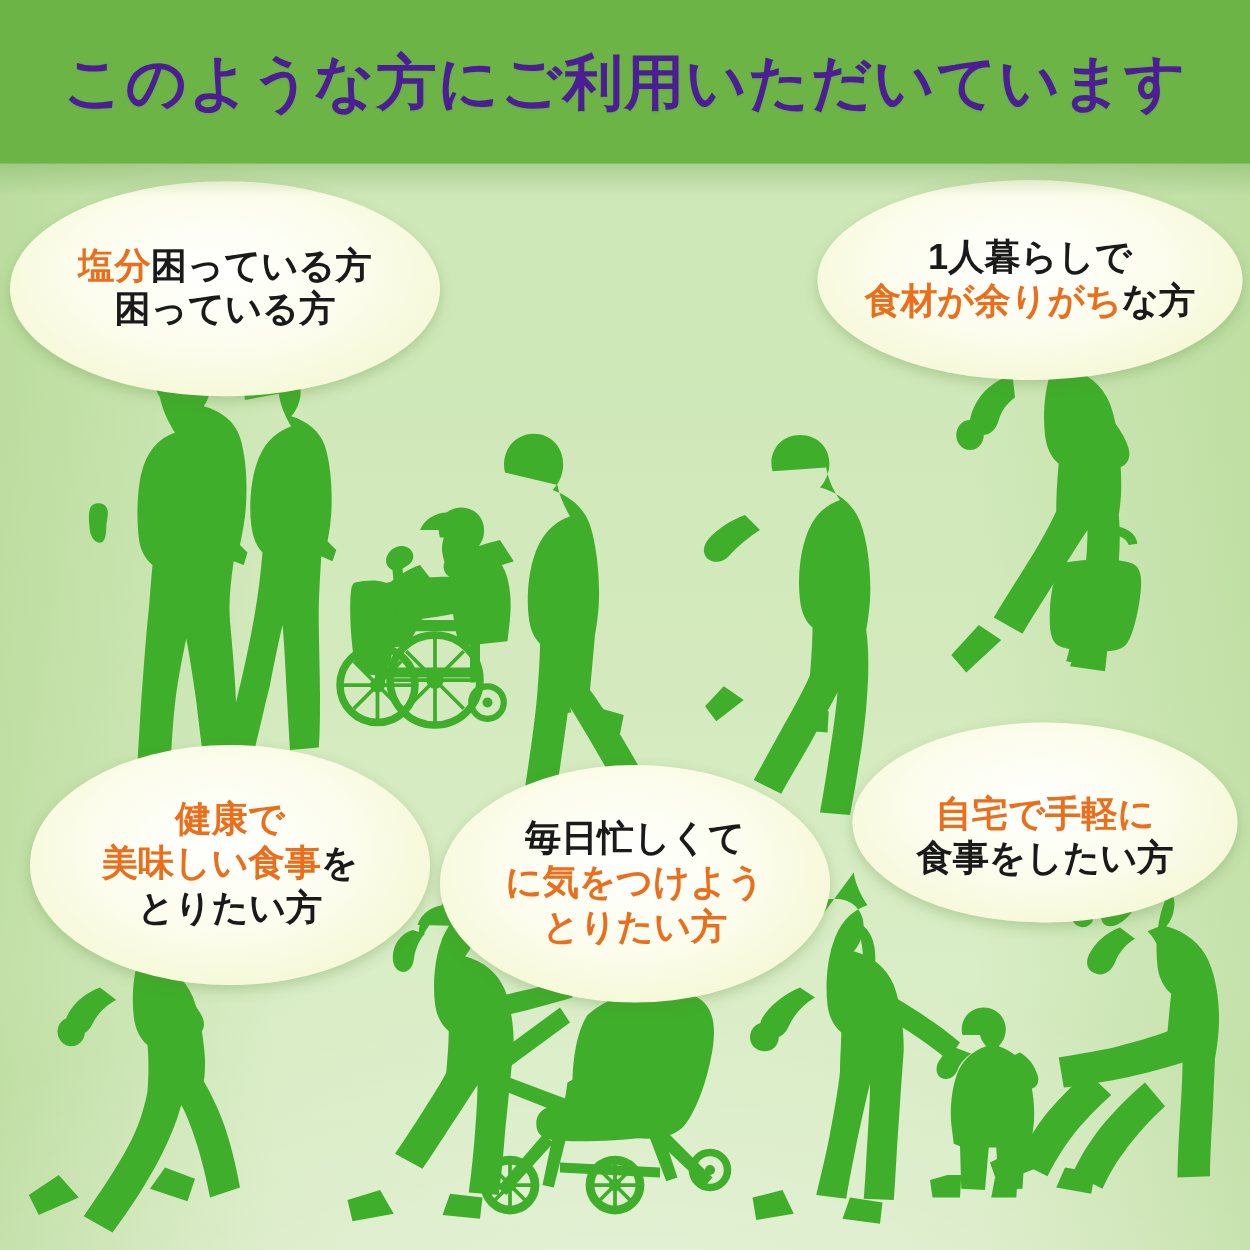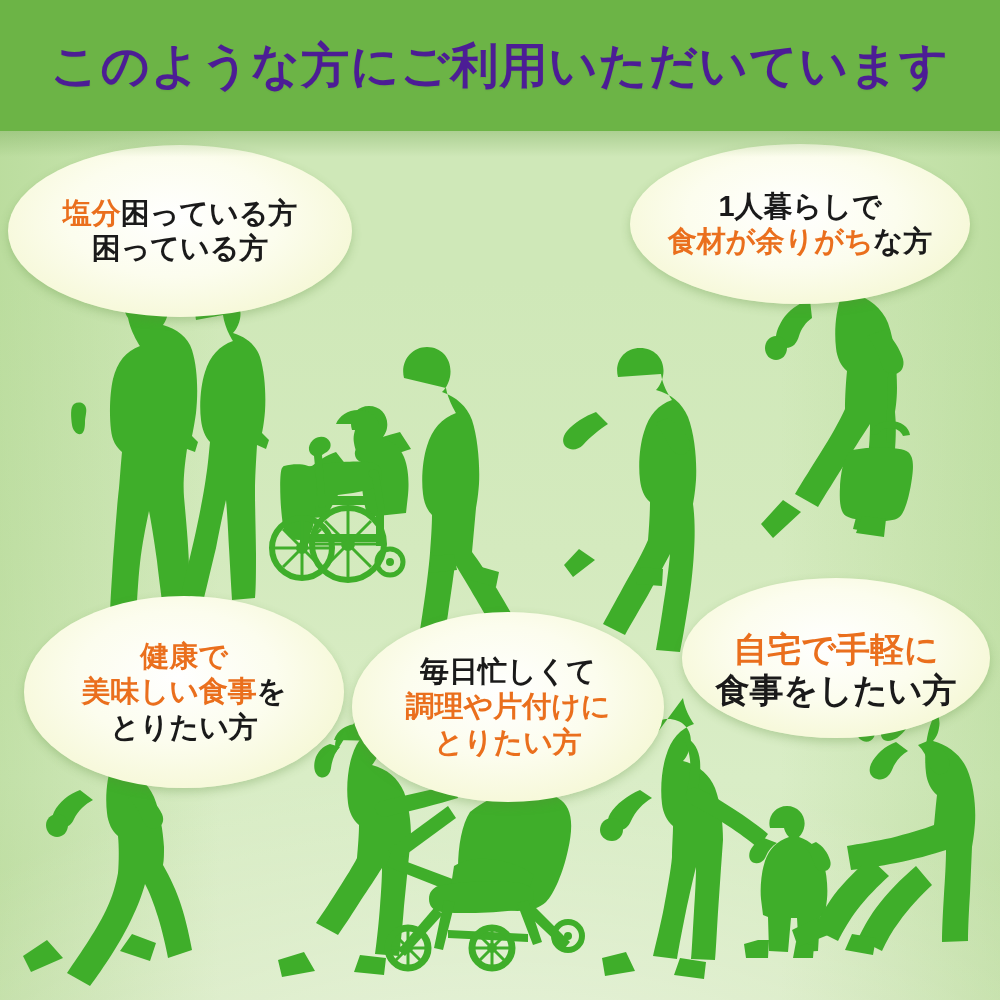--- a/index.html
+++ b/index.html
@@ -66,31 +66,31 @@
     color:#1a1a1a;
     padding:0 14px;
   }
   .or{color:#ea6f1d;}
   .bk{color:#1a1a1a;}
   .ln{display:block;white-space:nowrap;}
 
   
   #bubble-salt      {left:8px;  top:145px; width:344px; height:172px;}
   #bubble-family    {left:344px;top:218px; width:330px; height:168px;}
-  #bubble-single    {left:630px;top:144px; width:340px; height:160px;align-items:center;}
+  #bubble-single    {left:654px;top:144px; width:340px; height:160px;align-items:center;}
   #bubble-healthy   {left:24px; top:596px; width:320px; height:192px;}
   #bubble-busy      {left:352px;top:612px; width:312px; height:190px;}
   #bubble-home      {left:682px;top:578px; width:308px; height:160px;}
 
   #bubble-salt    .txt{font-size:29px;}
   #bubble-family  .txt{font-size:29px;}
   #bubble-single  .txt{font-size:29px;}
   #bubble-healthy .txt{font-size:29px;}
   #bubble-busy    .txt{font-size:29px;}
-  #bubble-home    .txt{font-size:34px;margin-top:24px;}
+  #bubble-home    .txt{font-size:29px;margin-top:24px;}
 </style>
 </head>
 <body>
 
 <div class="poster">
 
   <div class="header">
     <div class="header-title">このような方にご利用いただいています</div>
   </div>
   <div class="header-shadow"></div>
@@ -282,21 +282,21 @@
     <div class="txt">
         <span class="ln"><span class="or">健康で</span></span>
         <span class="ln"><span class="or">美味しい食事</span><span class="bk">を</span></span>
         <span class="ln"><span class="bk">とりたい方</span></span>
       </div>
   </div>
 
   <div class="bubble" id="bubble-busy">
     <div class="txt">
         <span class="ln"><span class="bk">毎日忙しくて</span></span>
-        <span class="ln"><span class="or">調理や片付けに</span></span>
+        <span class="ln"><span class="or">に気をつけよう</span></span>
         <span class="ln"><span class="or">とりたい方</span></span>
       </div>
   </div>
 
   <div class="bubble" id="bubble-home">
     <div class="txt">
         <span class="ln"><span class="or">自宅で手軽に</span></span>
         <span class="ln"><span class="bk">食事をしたい方</span></span>
       </div>
   </div>

